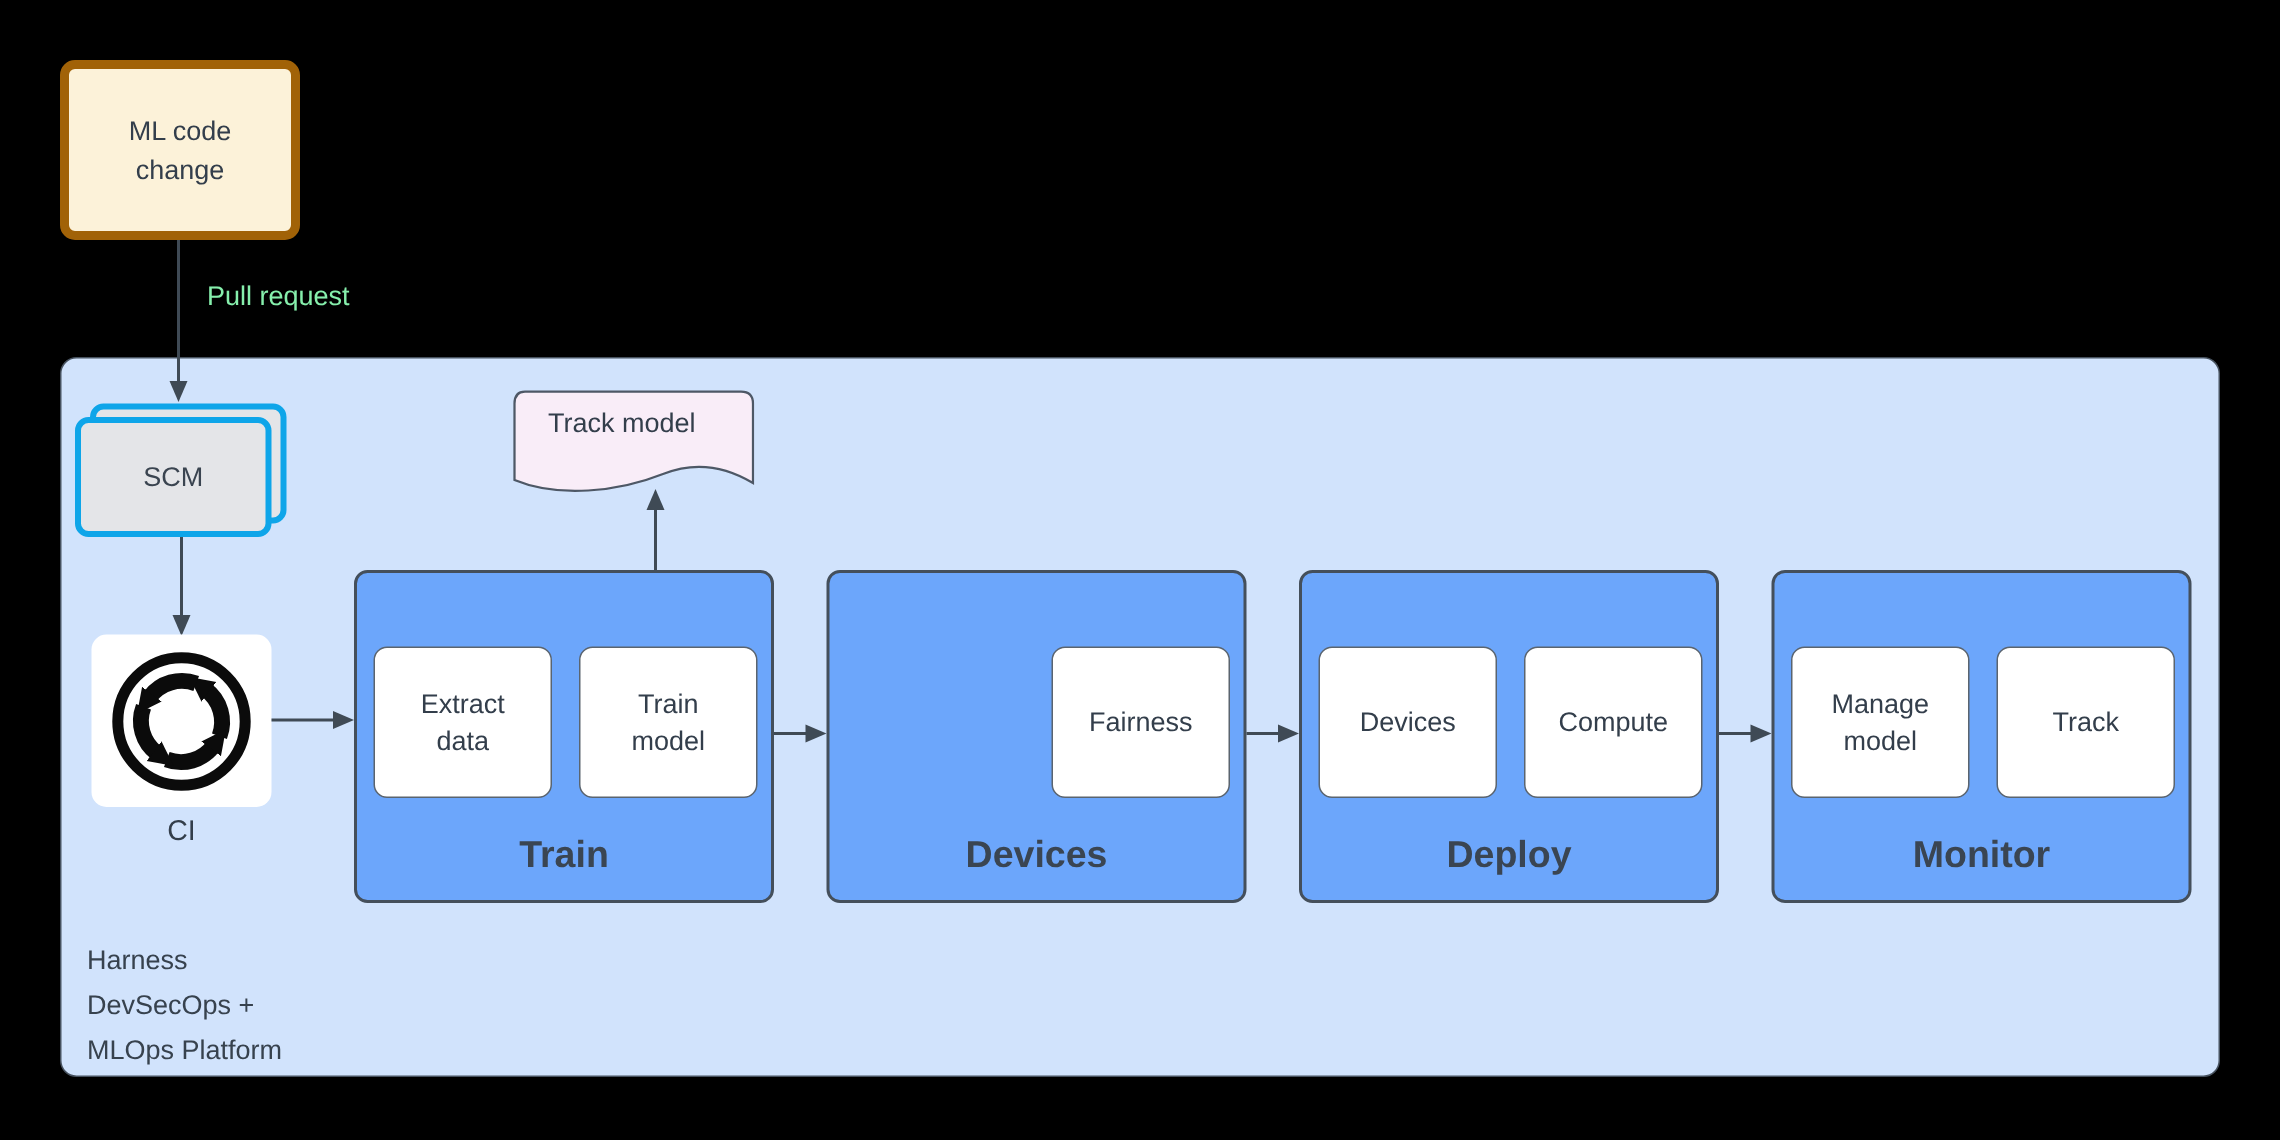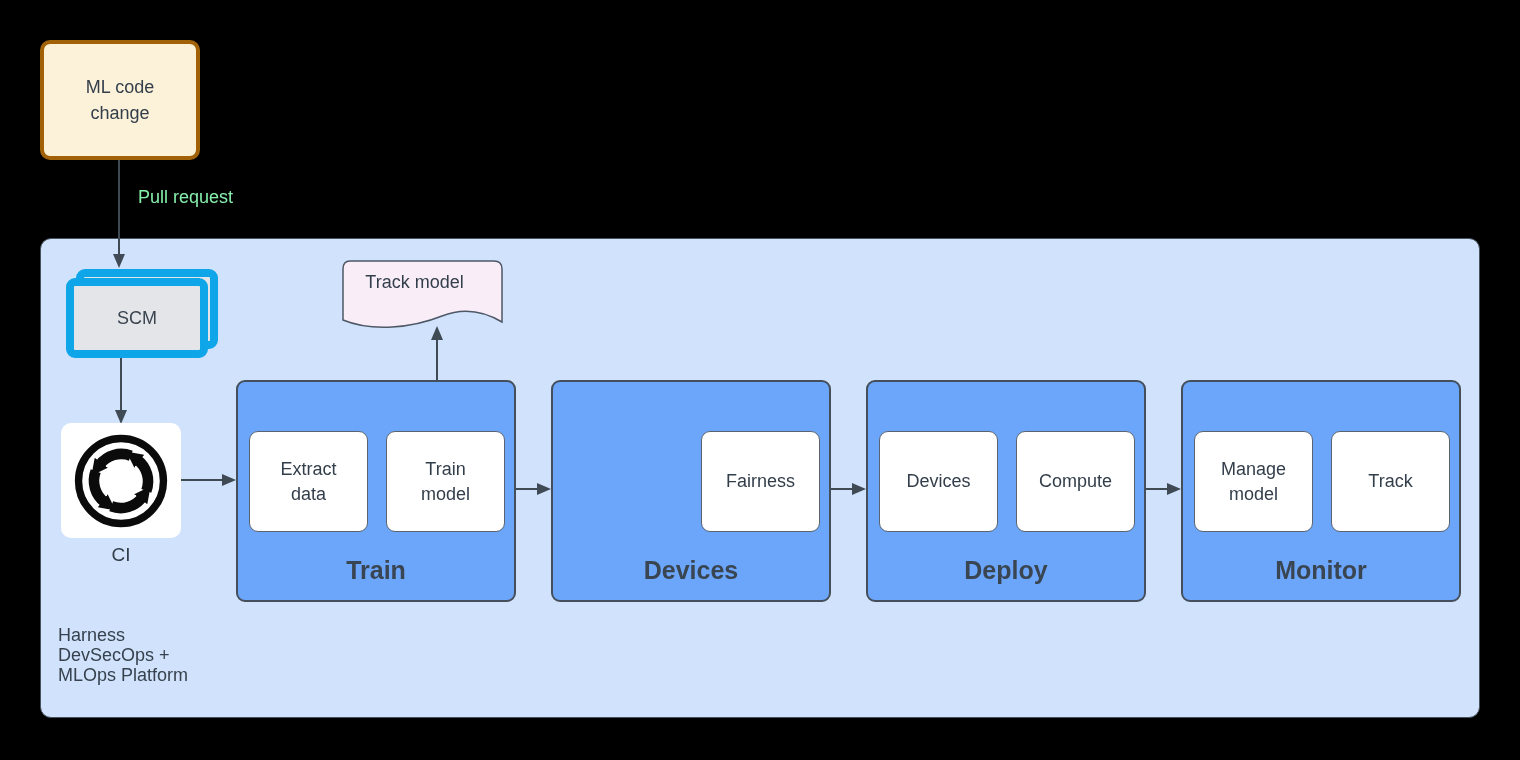--- a/index.html
+++ b/index.html
@@ -11,33 +11,33 @@
     --doc-pink:#F9EDF8;
     --scm-gray:#E4E5E8;
   }
   *{box-sizing:border-box;}
   html,body{margin:0;padding:0;background:#000;}
   body{font-family:"Liberation Sans", sans-serif;}
   .stage{position:relative;width:1520px;height:760px;background:#000;overflow:hidden;}
 
   
   .ml-box{position:absolute;left:40px;top:40px;width:160px;height:120px;
-    background:var(--cream);border:4px solid #a16207;border-radius:10px;
+    background:var(--cream);border:6px solid #a16207;border-radius:10px;
     display:flex;align-items:center;justify-content:center;text-align:center;
     font-size:18px;line-height:1.45;color:var(--text);white-space:pre-line;}
 
   .pull-label{position:absolute;left:138px;top:187px;font-size:18px;color:#86efac;}
 
   
   .platform{position:absolute;left:40px;top:238px;width:1440px;height:480px;
     background:var(--platform-fill);border:1.5px solid #47525F;border-radius:11px;}
 
   
-  .scm-card{position:absolute;width:142px;height:80px;background:var(--scm-gray);
-    border:8px solid #0ea5e9;border-radius:9px;margin-left:16px;}
+  .scm-card{position:absolute;width:131px;height:80px;background:var(--scm-gray);
+    border:4px solid #0ea5e9;border-radius:9px;}
   .scm-back{left:19px;top:30px;}
   .scm-front{left:9px;top:39px;display:flex;align-items:center;justify-content:center;
     font-size:18px;color:#3A4450;}
 
   
   .ci-box{position:absolute;left:20px;top:184px;width:120px;height:115px;
     background:#fff;border-radius:10px;display:flex;align-items:center;justify-content:center;}
   .ci-label{position:absolute;left:20px;top:305px;width:120px;text-align:center;
     font-size:19px;color:var(--text);}
 
@@ -54,21 +54,21 @@
     font-weight:bold;font-size:25px;color:#3A4552;}
 
   
   .doc{position:absolute;left:301px;top:21px;width:161px;height:78px;}
   .doc svg{position:absolute;left:0;top:0;}
   .doc-label{position:absolute;left:0;right:16px;top:12px;text-align:center;
     font-size:18px;color:var(--text);}
 
   
   .platform-caption{position:absolute;left:17px;top:386px;font-size:18px;
-    line-height:20px;color:#37424E;white-space:pre-line;}
+    line-height:30px;color:#37424E;white-space:pre-line;}
 
   
   .arrow{position:absolute;}
   .arrow .vshaft{position:absolute;left:5px;top:0;bottom:13px;width:2px;background:var(--line);}
   .arrow.up .vshaft{top:13px;bottom:0;}
   .arrow .hshaft{position:absolute;top:5px;left:0;right:13px;height:2px;background:var(--line);}
   .arrow .head-down{position:absolute;bottom:0;left:0;width:0;height:0;
     border-left:6px solid transparent;border-right:6px solid transparent;border-top:14px solid var(--line);}
   .arrow .head-up{position:absolute;top:0;left:0;width:0;height:0;
     border-left:6px solid transparent;border-right:6px solid transparent;border-bottom:14px solid var(--line);}

